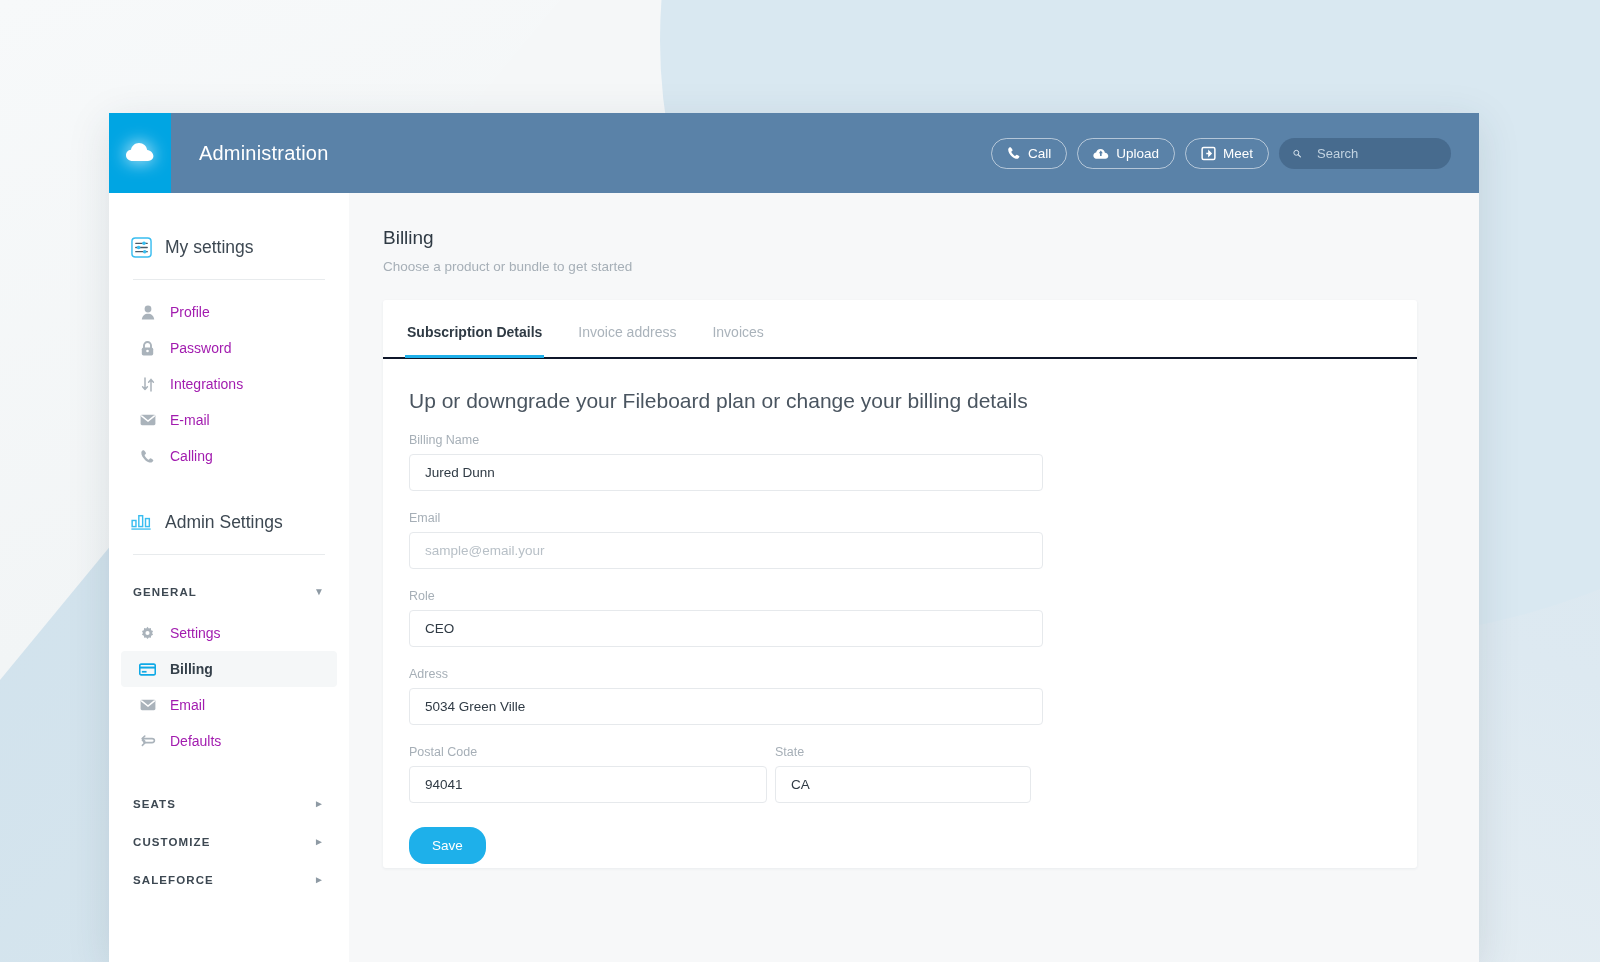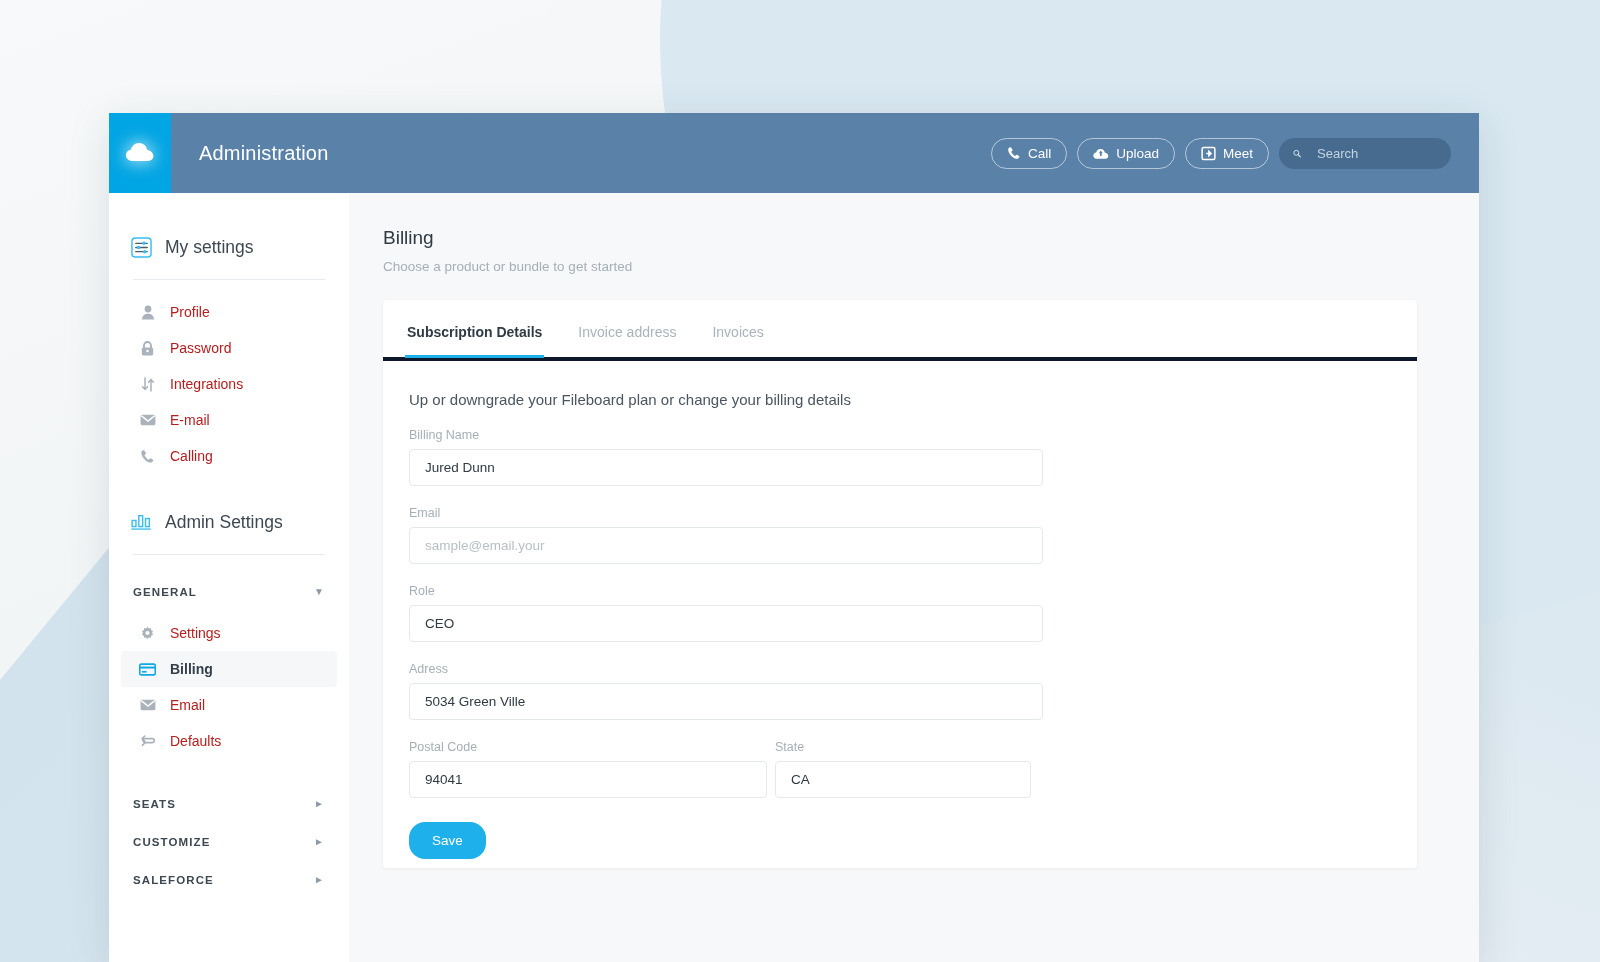--- a/index.html
+++ b/index.html
@@ -80,21 +80,21 @@
     display: flex; align-items: center; gap: 13px;
     padding: 0 22px; height: 52px; margin-top: 28px;
   }
   .side-head .side-head-label { font-size: 17.5px; color: #3d4852; font-weight: 400; }
   .side-rule { height: 1px; background: #e8ebed; margin: 6px 24px 0 24px; }
 
   .nav-list { padding: 14px 0 0 0; }
   .nav-item {
     display: flex; align-items: center; gap: 14px;
     height: 36px; margin: 0 12px; padding-left: 18px; border-radius: 4px;
-    color: #b91c1c; font-size: 14px; cursor: pointer;
+    color: #a21caf; font-size: 14px; cursor: pointer;
   }
   .nav-item .ico { width: 17px; display: flex; justify-content: center; flex: 0 0 17px; }
   .nav-item.active { background: #f5f7f8; color: #35404a; font-weight: 700; }
 
   .group-head {
     display: flex; align-items: center; margin: 0 24px; height: 30px;
     color: #3d4852; font-size: 11.5px; font-weight: 700; letter-spacing: 1.1px;
     cursor: pointer;
   }
   .group-head .caret { margin-left: auto; color: #8e9aa4; font-size: 10px; line-height: 1; }
@@ -107,29 +107,29 @@
   
   #main { flex: 1; background: #f7f8f9; padding: 34px 62px 0 34px; }
   #page-title { font-size: 19px; color: #2f3a44; font-weight: 400; }
   #page-subtitle { font-size: 13.5px; color: #a6afb7; margin-top: 10px; }
 
   #card {
     margin-top: 26px; background: #ffffff; border-radius: 3px;
     box-shadow: 0 1px 3px rgba(60,80,100,.07);
     height: 568px;
   }
-  #tabs { display: flex; gap: 32px; padding: 0 22px; border-bottom: 4px solid #0f172a; }
+  #tabs { display: flex; gap: 32px; padding: 0 22px; border-bottom: 2px solid #0f172a; }
   .tab {
     padding: 24px 2px 15px 2px; font-size: 14px; color: #aab3bb; cursor: pointer;
     border-bottom: 3px solid transparent; margin-bottom: -1px;
   }
   .tab.active { color: #2f3a44; font-weight: 700; border-bottom-color: #1eb0ea; }
 
   #form-area { padding: 30px 26px 0 26px; }
-  #form-heading { font-size: 15px; color: #4a5560; font-weight: 400; }
+  #form-heading { font-size: 21px; color: #4a5560; font-weight: 400; }
   .field { margin-top: 20px; }
   .field-label { font-size: 12.5px; color: #a6afb7; margin-bottom: 7px; }
   .text-input {
     width: 634px; height: 37px; border: 1px solid #e6e9ec; border-radius: 4px;
     padding: 0 15px; font-size: 13.5px; color: #2f3a44; outline: none;
     font-family: "Liberation Sans", sans-serif; background: #fff;
   }
   .text-input::placeholder { color: #b8c0c7; }
   #row-two { display: flex; gap: 8px; margin-top: 20px; }
   #row-two .text-input.small { width: 358px; }

